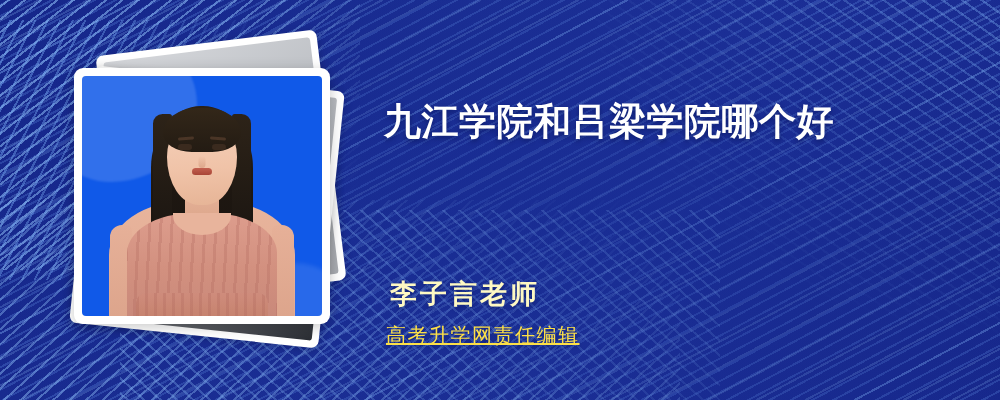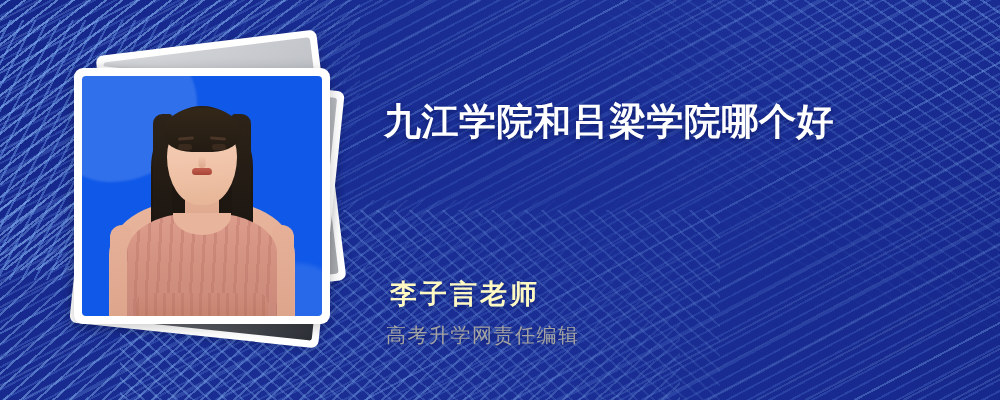--- a/index.html
+++ b/index.html
@@ -388,26 +388,27 @@
     font-weight: bold;
     letter-spacing: 3px;
     text-shadow: 0 2px 5px rgba(3,12,60,.40);
     white-space: nowrap;
   }
 
   .author-role {
     position: absolute;
     top: 322px;
     left: 2px;
-    color: #a3a3a3;
+    color: #fde047;
     font-size: 20px;
     font-weight: normal;
     letter-spacing: 1.5px;
     text-shadow: 0 1px 4px rgba(3,12,60,.35);
     white-space: nowrap;
+    text-decoration: underline;
   }
 </style>
 </head>
 <body>
 
 <div class="banner">
 
   <div class="bg-base"></div>
   <div class="bg-diag-lines"></div>
   <div class="bg-diag-lines-2"></div>

